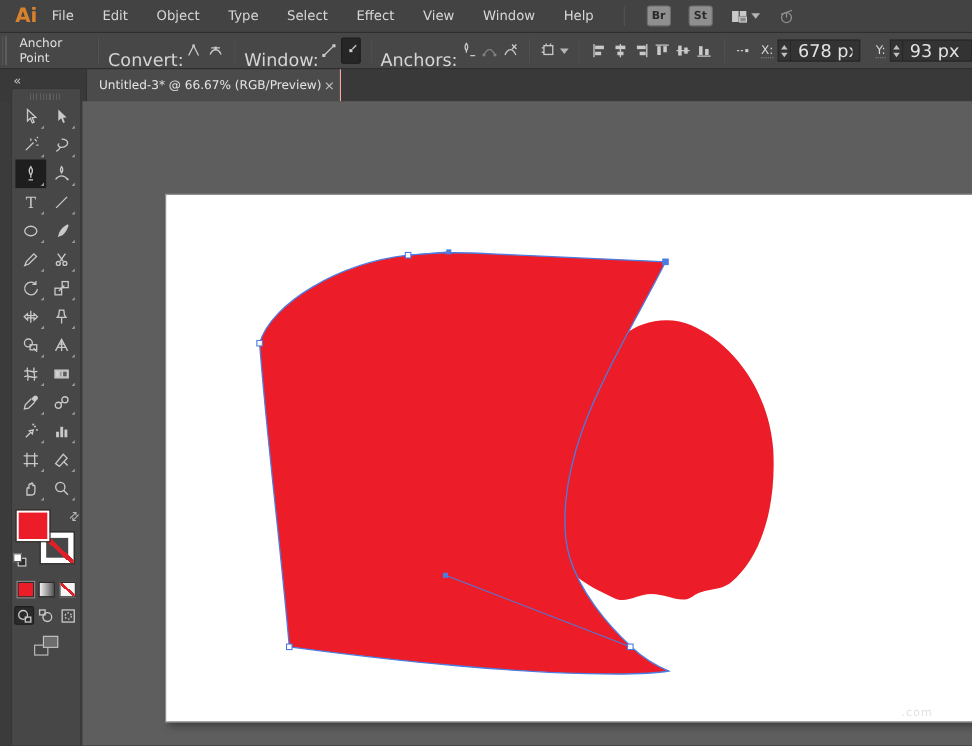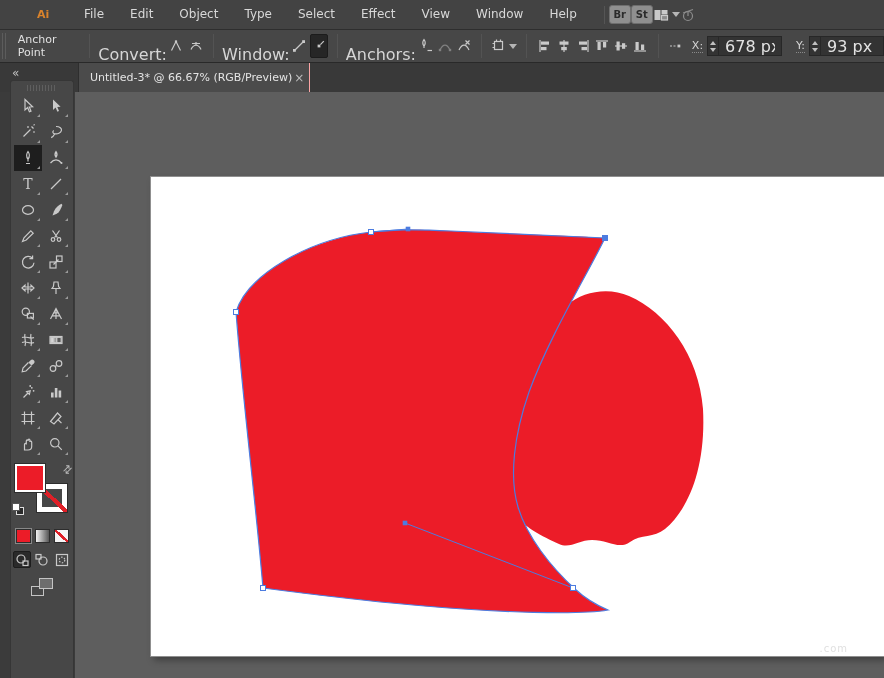--- a/index.html
+++ b/index.html
@@ -4,24 +4,24 @@
 <style>
   * { margin:0; padding:0; box-sizing:border-box; }
   html,body { width:884px; height:678px; overflow:hidden; background:#333;
               font-family:"DejaVu Sans","Liberation Sans",sans-serif; }
   .app { position:relative; width:884px; height:678px; background:#3b3b3b; overflow:hidden; }
 
   
   .menubar { position:absolute; left:0; top:0; width:884px; height:30px;
              background:var(--bar,#434343); display:flex; align-items:center;
              border-bottom:1px solid #2e2e2e; }
-  .ai-logo { width:34px; text-align:left; font-weight:bold; font-size:11px;
-             color:#D9822B;margin-left:37px; }
+  .ai-logo { width:34px; text-align:right; font-weight:bold; font-size:18px;
+             color:#D9822B; }
   .menu-item { padding:12px 13px; font-size:12px; color:#d8d8d8; line-height:29px; cursor:default; }
-  .mb-right { display:flex; align-items:center; margin-left:14px; gap:0;justify-content:center; }
+  .mb-right { display:flex; align-items:center; margin-left:14px; gap:16px;justify-content:center; }
   .mb-sep { width:1px; height:18px; background:#555; margin-right:4px; }
   .app-btn { width:22px; height:19px; background:#8f8f8f; border:1px solid #6e6e6e;
              border-radius:3px; color:#2b2b2b; font-size:10px; font-weight:bold;
              display:flex; align-items:center; justify-content:center; }
   .ws-group { display:flex; align-items:center; gap:3px; }
   .chev { width:0; height:0; border-left:4px solid transparent; border-right:4px solid transparent;
           border-top:5px solid #b5b5b5; display:inline-block; }
   .icn { display:block; stroke:#c9c9c9; fill:none; stroke-width:1.2; }
 
   

